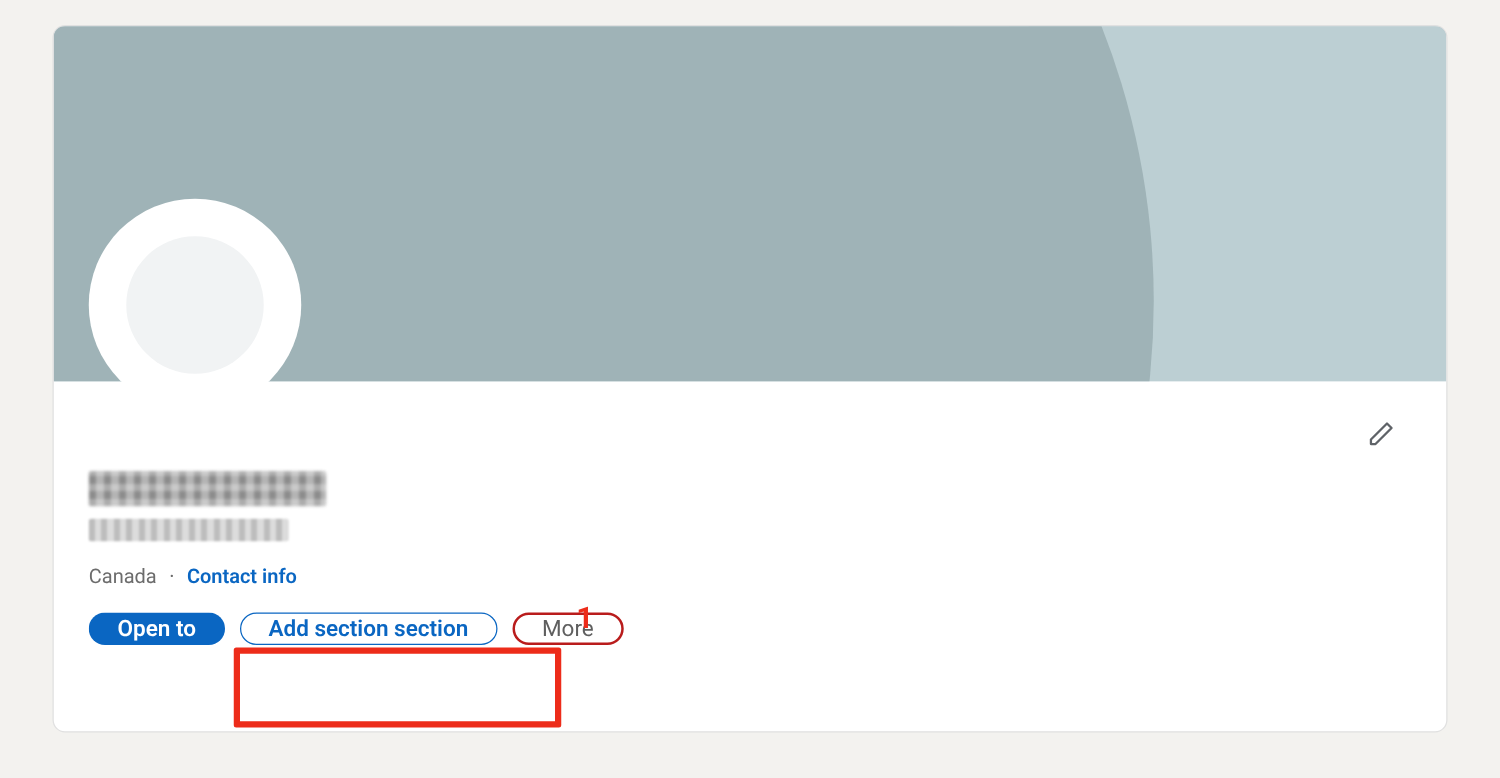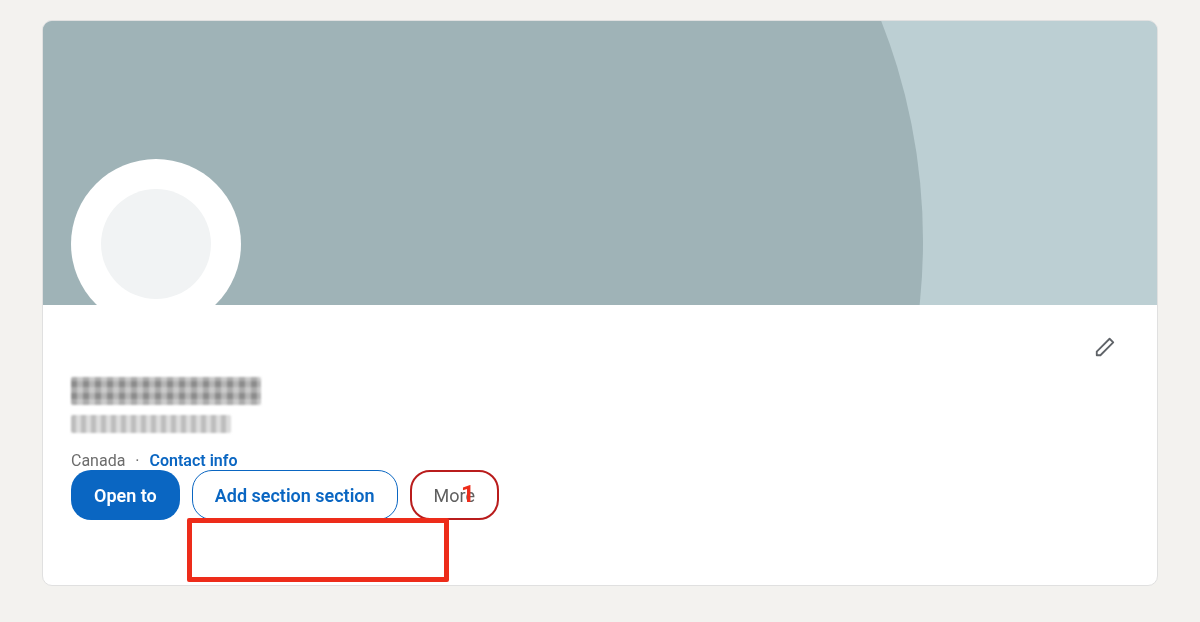--- a/index.html
+++ b/index.html
@@ -103,34 +103,35 @@
     height: 18px;
     margin-bottom: 18px;
     background:
       repeating-linear-gradient(90deg, #bdbdbd 0 5px, #dcdcdc 5px 10px);
     filter: blur(1px);
     border-radius: 2px;
   }
   .location-row {
     font-size: 16px;
     color: #6c6c6c;
+    margin-bottom: 20px;
   }
   .location-row .sep { margin: 0 6px; color: #6c6c6c; }
   .contact-link {
     color: #0a66c2;
     font-weight: 600;
     cursor: pointer;
   }
   .button-row {
     display: flex;
     gap: 12px;
     align-items: center;
   }
   .btn {
-    height: 50px;
+    height: 26px;
     padding: 0 22px;
     border-radius: 20px;
     font-size: 18px;
     font-weight: 600;
     display: inline-flex;
     align-items: center;
     justify-content: center;
     cursor: pointer;
     white-space: nowrap;
     border: 1px solid transparent;

